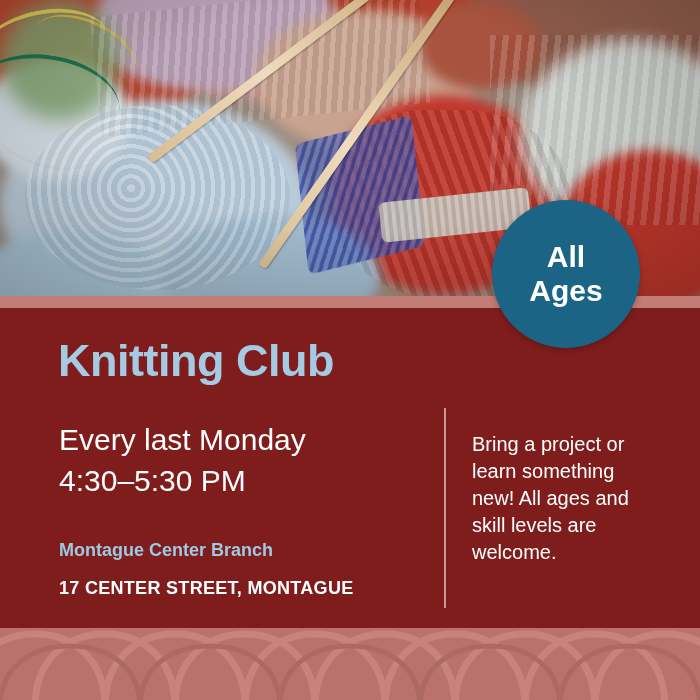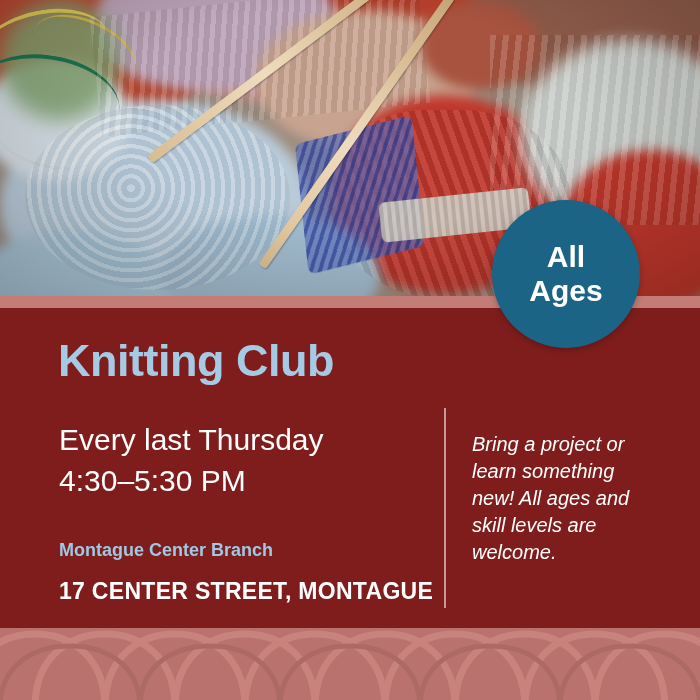--- a/index.html
+++ b/index.html
@@ -168,41 +168,40 @@
     position: absolute;
     left: 59px; top: 233px;
     font-size: 18px;
     font-weight: bold;
     color: #9ec8e3;
     line-height: 1.1;
   }
   .address {
     position: absolute;
     left: 59px; top: 270px;
-    font-size: 23px;
+    font-size: 18px;
     font-weight: bold;
     color: #ffffff;
     letter-spacing: .3px;
   }
 
   .divider {
     position: absolute;
     left: 444px; top: 100px;
     width: 2px; height: 200px;
     background: rgba(255,255,255,.55);
   }
 
   .note {
     position: absolute;
     left: 472px; top: 123px;
     width: 190px;
     font-size: 20px;
     color: #ffffff;
     line-height: 1.35;
-    font-style: italic;
   }
 
   
   .badge {
     position: absolute;
     left: 492px; top: 200px;
     width: 148px; height: 148px;
     border-radius: 50%;
     background: #1b6485;
     color: #ffffff;
@@ -269,21 +268,21 @@
   </div>
 
   <div class="badge">
     <span style="white-space:pre-line">All
 Ages</span>
   </div>
 
   <div class="panel">
     <div class="title">Knitting Club</div>
 
-    <div class="when" style="white-space:pre-line">Every last Thursday
+    <div class="when" style="white-space:pre-line">Every last Monday
 4:30–5:30 PM</div>
 
     <div class="branch">Montague Center Branch</div>
     <div class="address">17 CENTER STREET, MONTAGUE</div>
 
     <div class="divider"></div>
 
     <div class="note">Bring a project or learn something new! All ages and skill levels are welcome.</div>
   </div>
 

